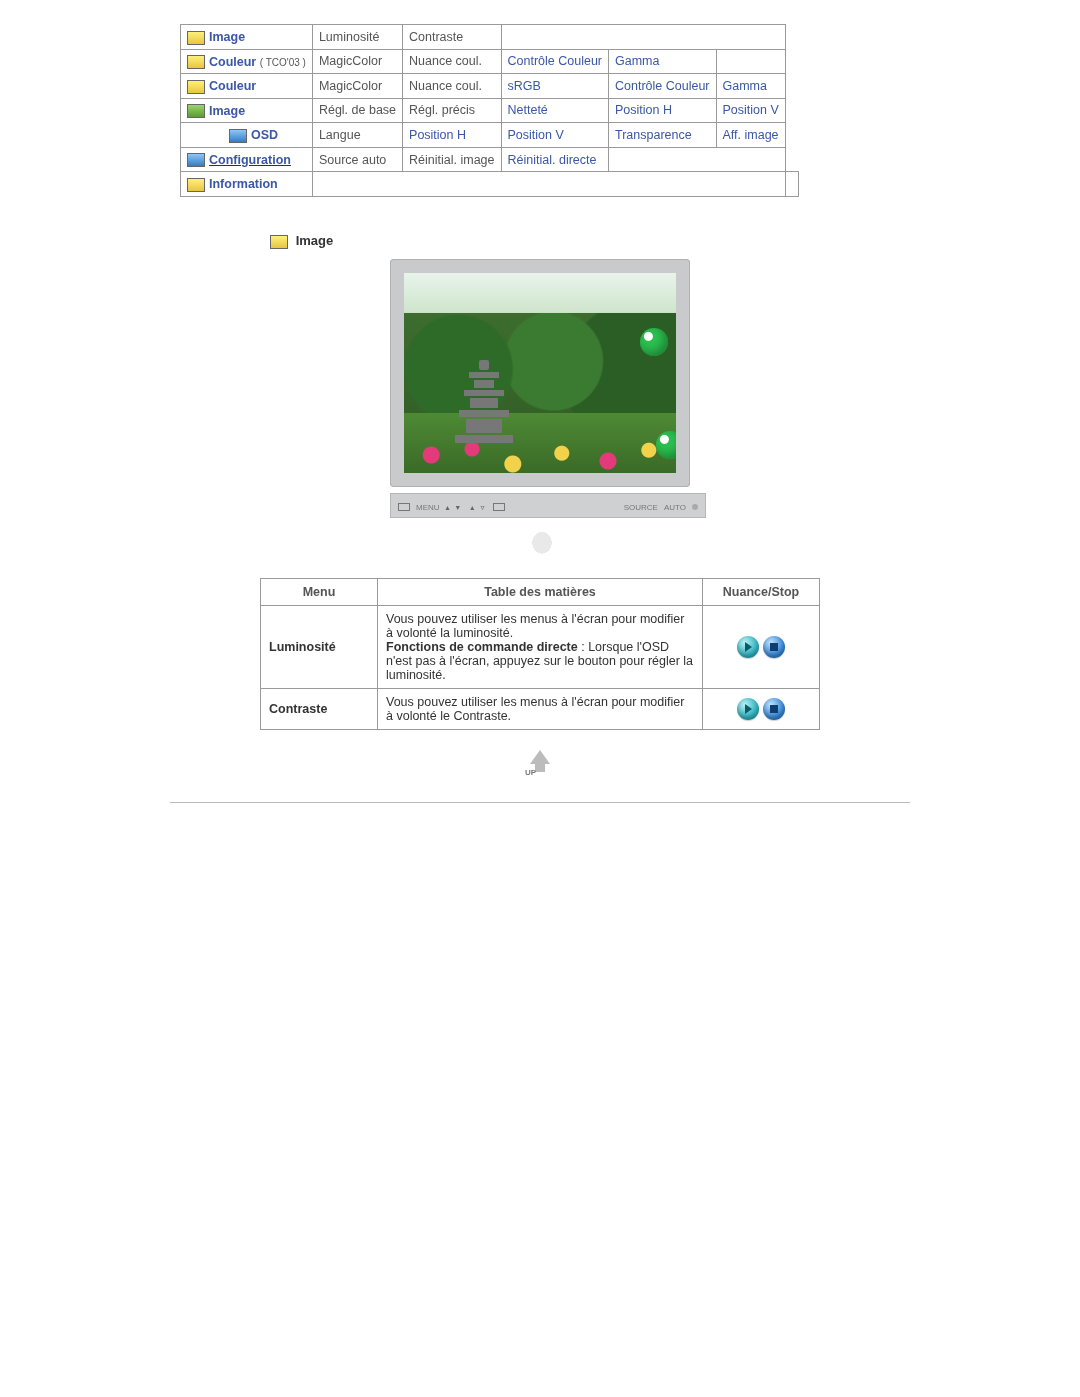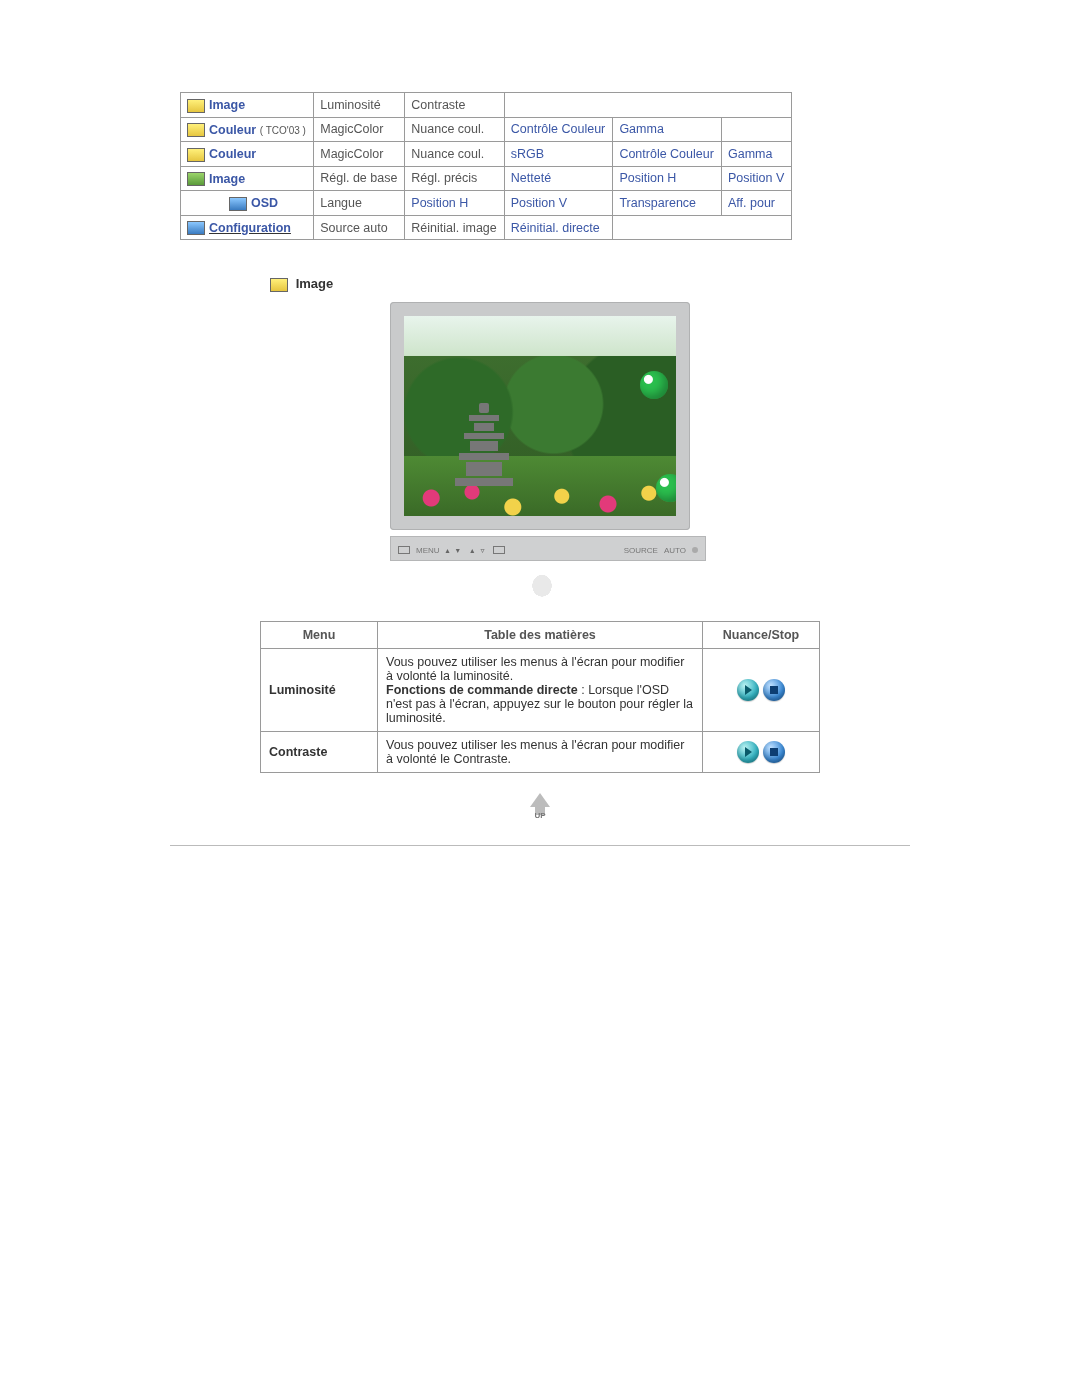--- a/index.html
+++ b/index.html
@@ -4,21 +4,21 @@
 <style>
   body {
     margin: 0;
     background: #fff;
     font-family: Arial, Helvetica, sans-serif;
     font-size: 13px;
     color: #333;
   }
   .page {
     width: 740px;
-    margin: 92px auto 40px auto;
+    margin: 24px auto 40px auto;
     padding: 0 0 30px 0;
   }
   table.menu {
     border-collapse: collapse;
     width: 612px;
     margin-left: 10px;
   }
   table.menu td {
     border: 1px solid #9a9a9a;
     padding: 4px 6px;
@@ -161,21 +161,21 @@
     width:30px;height:26px;margin:20px auto 0 auto;
     position:relative;
   }
   .up .arrow {
     width:0;height:0;margin:0 auto;
     border-left:10px solid transparent;
     border-right:10px solid transparent;
     border-bottom:14px solid #bcbcbc;
   }
   .up .stem { width:10px;height:8px;background:#bcbcbc;margin:0 auto;}
-  .up .txt { position:absolute; bottom:-1px; left:0; right:0; text-align:center;
+  .up .txt { position:absolute; bottom:-1px; left:0; right:0; 
     font-size:8px;font-weight:bold;color:#777;}
 
   hr.rule { border:0;border-top:1px solid #bbb; margin:26px 0 0 0;}
 </style>
 </head>
 <body>
 
 <div class="page">
 
   <table class="menu">
@@ -209,28 +209,33 @@
           <td class="link">Netteté</td>
           <td class="link">Position H</td>
           <td class="link">Position V</td>
         </tr>
         <tr>
           <td style="white-space: nowrap; padding-left: 48px;"><span class="icon icon-blue"></span><span class="rowlabel">OSD</span></td>
           <td class="plain">Langue</td>
           <td class="link">Position H</td>
           <td class="link">Position V</td>
           <td class="link">Transparence</td>
-          <td class="link">Aff. pour</td>
+          <td class="link">Aff. image</td>
         </tr>
         <tr>
           <td style="white-space: nowrap; text-decoration: underline;"><span class="icon icon-blue"></span><span class="rowlabel">Configuration</span></td>
           <td class="plain">Source auto</td>
           <td class="plain">Réinitial. image</td>
           <td class="link">Réinitial. directe</td>
           <td colspan="2"></td>
+        </tr>
+        <tr>
+          <td style="white-space: nowrap;"><span class="icon icon-yellow"></span><span class="rowlabel">Information</span></td>
+          <td colspan="5"></td>
+          <td colspan="5"></td>
         </tr>
       </tbody>
   </table>
 
   <div class="section-title">
     <span class="icon icon-yellow"></span>
     <span>Image</span>
   </div>
 
   <div class="monitor-wrap">

